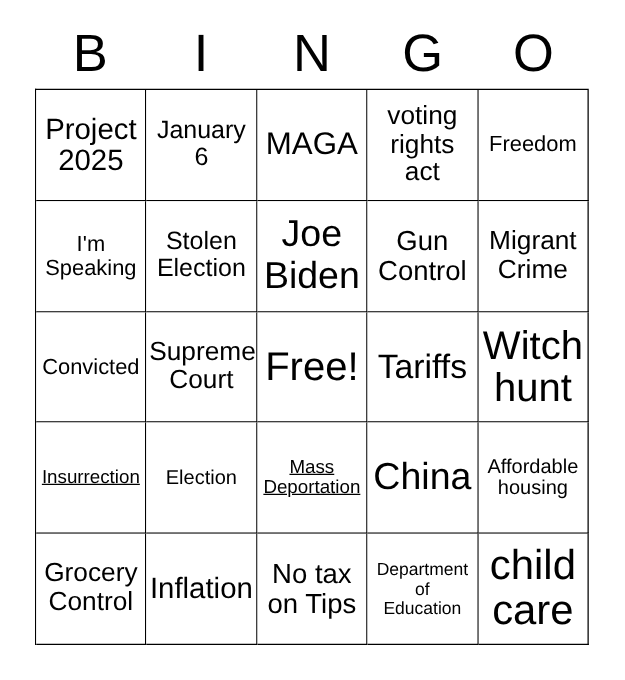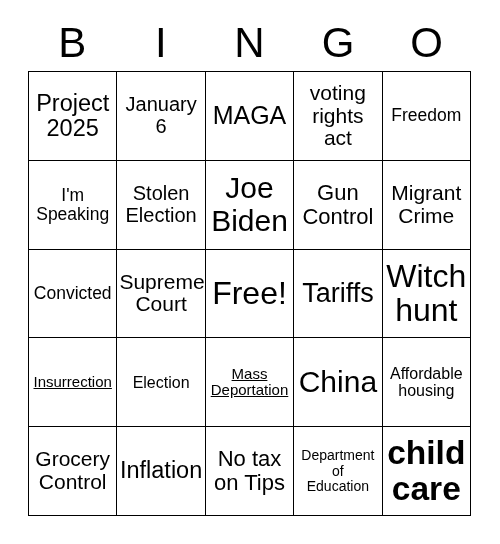--- a/index.html
+++ b/index.html
@@ -90,21 +90,21 @@
   .fs-17 .cell-text { font-size: 17.5px; }
   .fs-19 .cell-text { font-size: 21px; }
   .fs-20 .cell-text { font-size: 20px; }
   .fs-21 .cell-text { font-size: 21px; }
   .fs-22 .cell-text { font-size: 22px; }
   .fs-23 .cell-text { font-size: 23.5px; }
   .fs-25 .cell-text { font-size: 25px; }
   .fs-27 .cell-text { font-size: 27px; }
   .fs-30 .cell-text { font-size: 30px; }
   .fs-32 .cell-text { font-size: 32px; }
-  .fs-33 .cell-text { font-size: 33.5px; font-weight: bold; }
+  .fs-33 .cell-text { font-size: 33.5px; }
 </style>
 </head>
 <body>
 
 <div id="card">
 
   <div id="bingo-header">
     <div class="header-letter">B</div>
     <div class="header-letter">I</div>
     <div class="header-letter">N</div>

